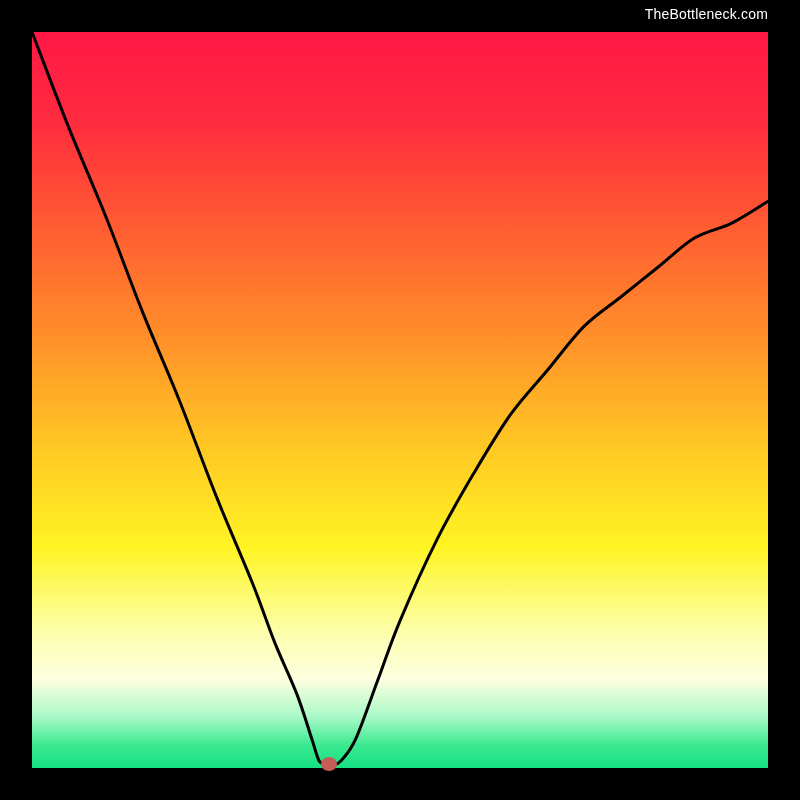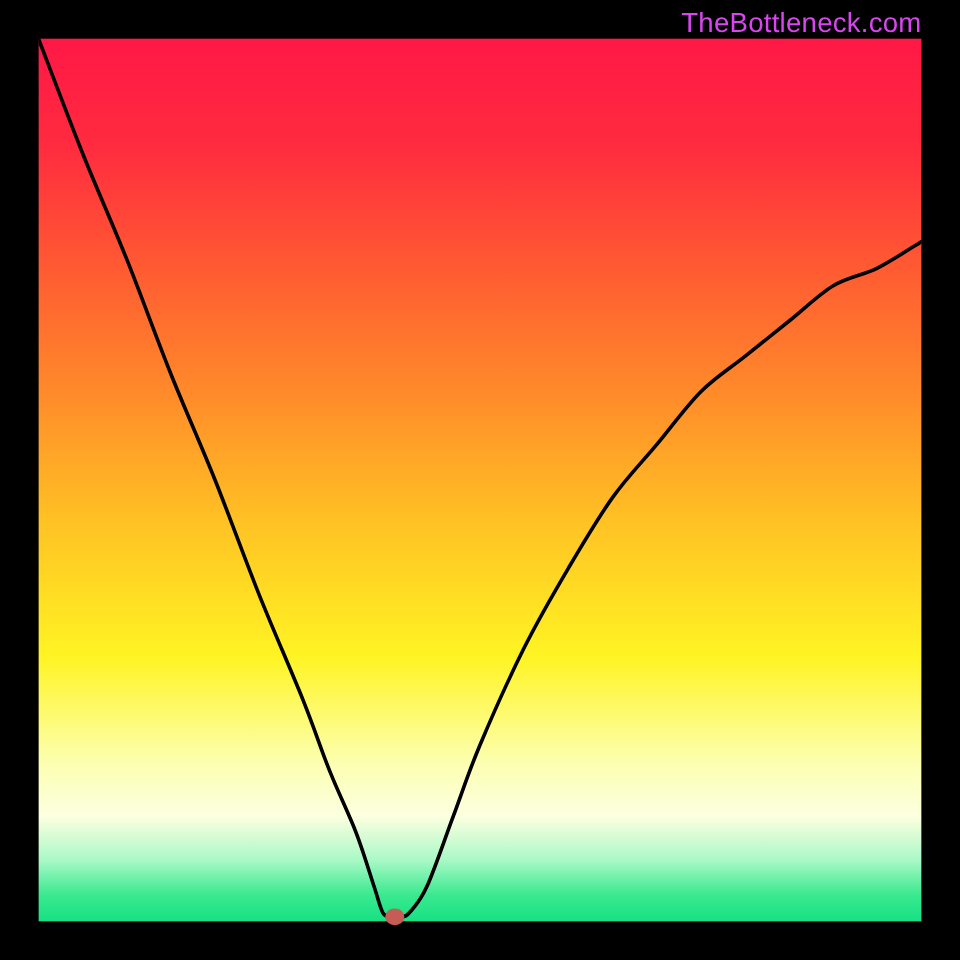--- a/index.html
+++ b/index.html
@@ -29,22 +29,22 @@
     inset: 0;
   }
   .curve-svg {
     position: absolute;
     inset: 0;
   }
   .watermark {
     position: absolute;
     top: 6px;
     right: 32px;
-    color: #d946ef;
-    font-size: 23px;
+    color: #ffffff;
+    font-size: 14px;
     letter-spacing: 0.2px;
     font-weight: 500;
   }
   .marker {
     position: absolute;
     width: 16px;
     height: 14px;
     border-radius: 50%;
     transform: translate(-50%, -50%);
   }

